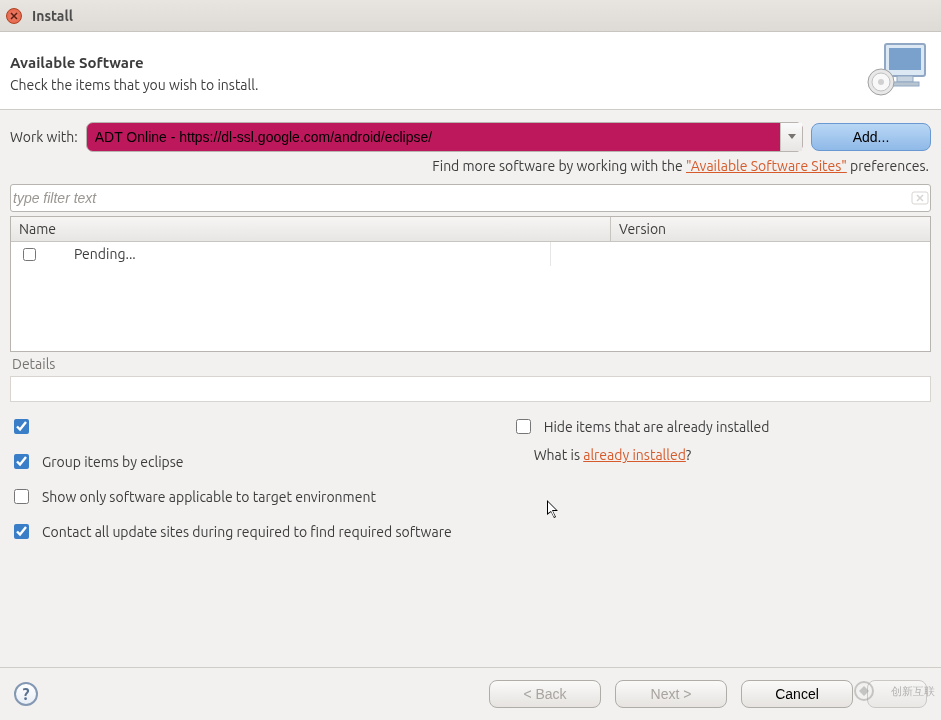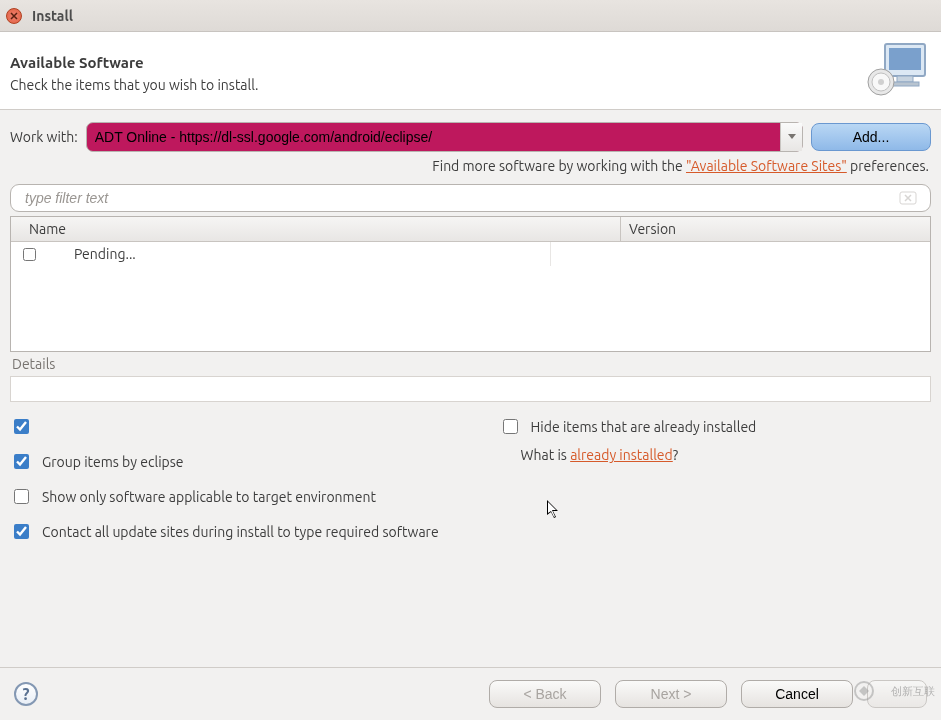--- a/index.html
+++ b/index.html
@@ -53,34 +53,34 @@
     cursor:pointer;
   }
   .btn-add {
     background: linear-gradient(#b9d7f4,#8fb9e8);
     border-color:#6a98d0;
     width:120px;
   }
   .hint { text-align:right; font-size:14px; margin:6px 2px 10px 0;}
   a.link { color:#d65a2a; text-decoration:underline; cursor:pointer;}
   .filter {
-    display:flex; border:1px solid #b8b4b0; border-radius:9px; background:#fff; height:28px; align-items:center; padding:0 12px;
+    display:flex; border:1px solid #b8b4b0; border-radius:3px; background:#fff; height:28px; align-items:center; padding:0 0;
     margin-bottom:4px;
     color:#9a9692;
     justify-content:space-between;
   }
   .filter input{flex:1;border:none;outline:none;font-size:14px;color:#3c3c3c;background:transparent;}
   .filter input::placeholder{color:#9a9692;font-style:italic;}
   .clear-ic{width:20px;height:16px;opacity:.5;}
   .table {
     border:1px solid #b8b4b0; background:#fff; height:136px; display:flex; flex-direction:column;
   }
   .thead{display:flex; background:linear-gradient(#f6f5f4,#e8e6e4); border-bottom:1px solid #c8c4c0;}
   .th{padding:4px 8px; font-size:14px; color:#3c3c3c;}
-  .th.name{flex:0 0 600px; border-right:1px solid #c8c4c0;margin-left:10px;}
+  .th.name{flex:0 0 600px; border-right:1px solid #c8c4c0;}
   .th.version{flex:1;}
   .tbody{flex:1; overflow:auto;}
   .trow{display:flex;align-items:center;padding:4px 8px;gap:10px; border-right:1px solid #e8e6e4;width:540px;}
   .trow input[type=checkbox]{margin:0 4px;}
   .sel-btns{display:flex;gap:10px;margin:10px 0 8px 0;}
   .sel-btns .btn{padding:5px 24px;}
   .details-label{color:#787470;font-size:14px;margin:4px 0 4px 2px;}
   .details-box{background:#fff;border:1px solid #d8d4d0;height:26px;}
   .opts{display:flex;gap:60px;margin-top:14px;}
   .col{display:flex;flex-direction:column;gap:14px; align-items:flex-start;}
@@ -187,21 +187,21 @@
       <label class="chk">
         <input type="checkbox" checked="" style="">
         <span>Group items by eclipse</span>
       </label>
       <label class="chk">
         <input type="checkbox" style="">
         <span>Show only software applicable to target environment</span>
       </label>
       <label class="chk">
         <input type="checkbox" checked="" style="">
-        <span>Contact all update sites during install to type required software</span>
+        <span>Contact all update sites during required to find required software</span>
       </label>
     </div>
     <div class="col">
       <label class="chk">
         <input type="checkbox" style="">
         <span>Hide items that are already installed</span>
       </label>
       <div class="whatis">
         <span>What is </span><a class="link">already installed</a><span>?</span>
       </div>

